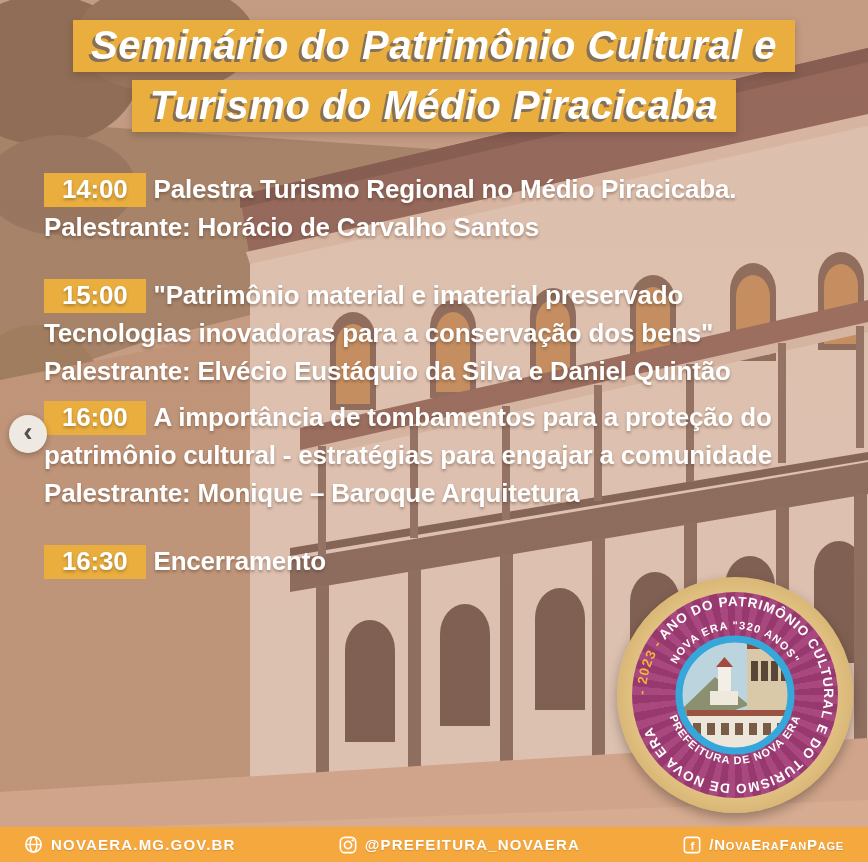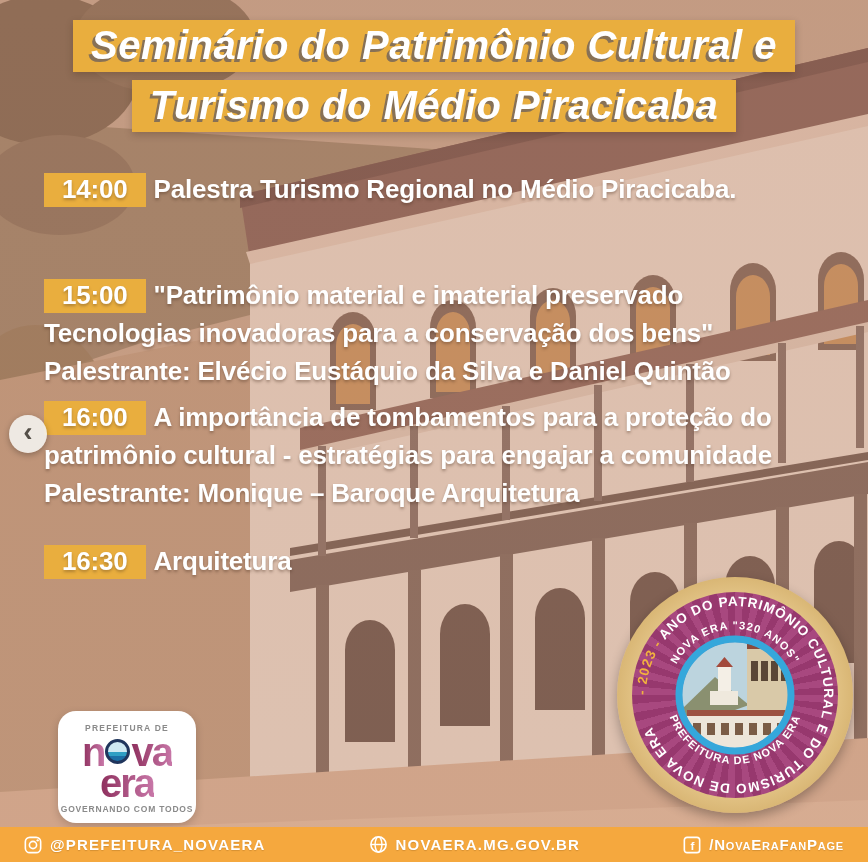--- a/index.html
+++ b/index.html
@@ -206,57 +206,48 @@
     <div class="title-bar">
       <span>Seminário do Patrimônio Cultural e</span>
     </div>
     <div class="title-bar">
       <span>Turismo do Médio Piracicaba</span>
     </div>
   </div>
 
   <div class="schedule-item" style="top:170px">
     <div class="sline"><span class="time-chip">14:00</span><span>Palestra Turismo Regional no Médio Piracicaba.</span></div>
+    <div class="sline">Palestrante: Horácio de Carvalho Santos</div>
   </div>
 
   <div class="schedule-item" style="top:276px">
     <div class="sline"><span class="time-chip">15:00</span><span>"Patrimônio material e imaterial preservado</span></div>
     <div class="sline">Tecnologias inovadoras para a conservação dos bens"</div>
     <div class="sline">Palestrante: Elvécio Eustáquio da Silva e Daniel Quintão</div>
   </div>
 
   <div class="schedule-item" style="top:398px">
     <div class="sline"><span class="time-chip">16:00</span><span>A importância de tombamentos para a proteção do</span></div>
     <div class="sline">patrimônio cultural - estratégias para engajar a comunidade</div>
     <div class="sline">Palestrante: Monique – Baroque Arquitetura</div>
   </div>
 
   <div class="schedule-item" style="top:542px">
-    <div class="sline"><span class="time-chip">16:30</span><span>Arquitetura</span></div>
+    <div class="sline"><span class="time-chip">16:30</span><span>Encerramento</span></div>
   </div>
 
   <button class="carousel-prev">
     <span class="chev">‹</span>
   </button>
 
   <div class="dots">
     <div class="dot faded"></div>
     <div class="dot"></div>
   </div>
 
-  <div class="logo-card">
-    <div class="logo-prefix">PREFEITURA DE</div>
-    <div class="logo-nova">
-      <span class="gtxt">n</span>
-      <span class="logo-emblem"></span>
-      <span class="gtxt">va</span>
-    </div>
-    <div class="logo-era">era</div>
-    <div class="logo-tagline">GOVERNANDO COM TODOS</div>
-  </div>
 
   <div class="badge">
     <div class="badge-pleats"></div>
     <svg viewBox="0 0 236 236">
       <defs>
         <path id="ringPath" d="M 29,118 A 89,89 0 1 1 207,118 A 89,89 0 1 1 29,118"></path>
         <path id="topArc" d="M 52,118 A 66,66 0 1 1 184,118"></path>
         <path id="botArc" d="M 49,118 A 69,69 0 0 0 187,118"></path>
         <clipPath id="photoClip">
             <circle cx="118" cy="118" r="53"></circle>
@@ -297,36 +288,36 @@
         <textPath href="#topArc" startOffset="50%"><tspan>NOVA ERA "320 ANOS"</tspan></textPath>
       </text>
       <text class="arc-text" text-anchor="middle">
         <textPath href="#botArc" startOffset="50%"><tspan>PREFEITURA DE NOVA ERA</tspan></textPath>
       </text>
     </svg>
   </div>
 
   <div class="footer">
     <div class="footer-item">
+      <svg class="f-icon" width="19" height="19" viewBox="0 0 20 20">
+        <circle cx="10" cy="10" r="8" fill="none" stroke="#ffffff" stroke-width="1.7"></circle>
+        <ellipse cx="10" cy="10" rx="3.6" ry="8" fill="none" stroke="#ffffff" stroke-width="1.5"></ellipse>
+        <line x1="2" y1="10" x2="18" y2="10" stroke="#ffffff" stroke-width="1.5"></line>
+      </svg>
+      <span>NOVAERA.MG.GOV.BR</span>
+    </div>
+    <div class="footer-item">
       <svg class="f-icon" width="18" height="18" viewBox="0 0 20 20">
         <rect x="1.5" y="1.5" width="17" height="17" rx="5" fill="none" stroke="#ffffff" stroke-width="1.8"></rect>
         <circle cx="10" cy="10" r="4" fill="none" stroke="#ffffff" stroke-width="1.8"></circle>
         <circle cx="15.2" cy="4.8" r="1.3" fill="#ffffff"></circle>
       </svg>
       <span>@PREFEITURA_NOVAERA</span>
     </div>
     <div class="footer-item">
-      <svg class="f-icon" width="19" height="19" viewBox="0 0 20 20">
-        <circle cx="10" cy="10" r="8" fill="none" stroke="#ffffff" stroke-width="1.7"></circle>
-        <ellipse cx="10" cy="10" rx="3.6" ry="8" fill="none" stroke="#ffffff" stroke-width="1.5"></ellipse>
-        <line x1="2" y1="10" x2="18" y2="10" stroke="#ffffff" stroke-width="1.5"></line>
-      </svg>
-      <span>NOVAERA.MG.GOV.BR</span>
-    </div>
-    <div class="footer-item">
       <svg class="f-icon" width="18" height="18" viewBox="0 0 20 20">
         <rect x="1.5" y="1.5" width="17" height="17" rx="3" fill="none" stroke="#ffffff" stroke-width="1.8"></rect>
         <text x="10.5" y="15" text-anchor="middle" fill="#ffffff" font-size="13" font-weight="bold" font-family="Liberation Sans, sans-serif">f</text>
       </svg>
       <span class="smallcaps">/NovaEraFanPage</span>
     </div>
   </div>
 
 </div>
 

